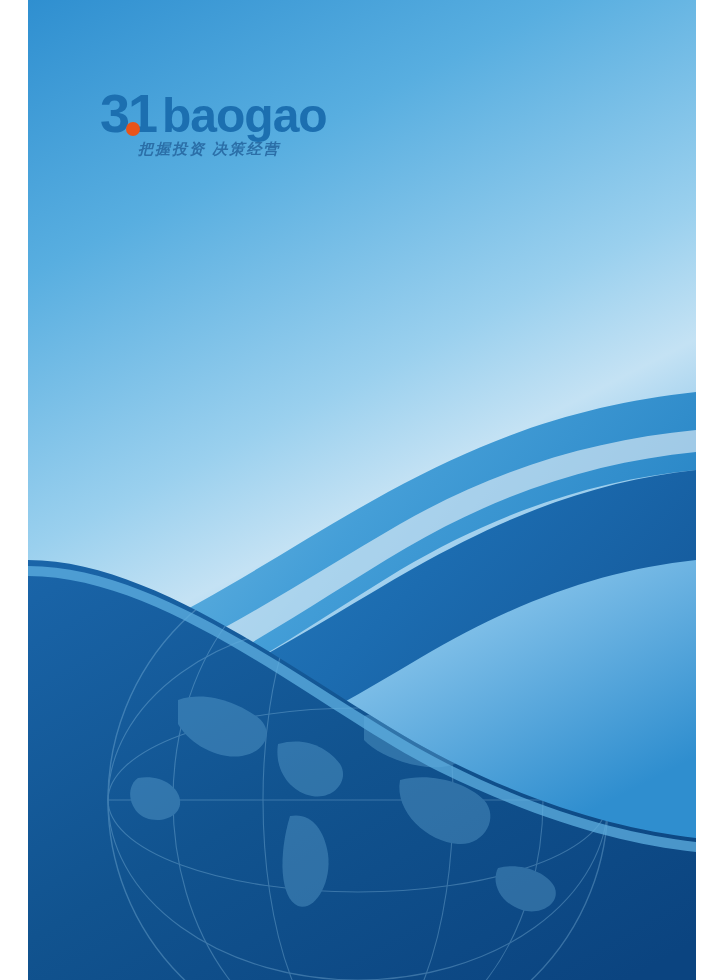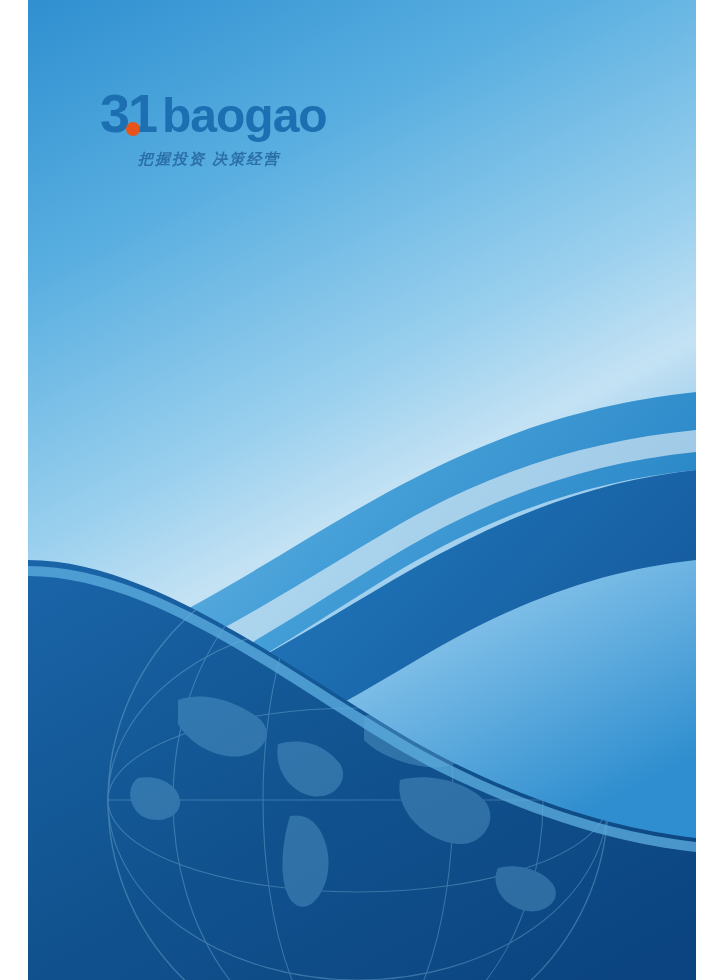--- a/index.html
+++ b/index.html
@@ -42,21 +42,21 @@
     position: absolute;
     left: 72px;
     top: 82px;
     width: 280px;
     height: 84px;
   }
   .logo-svg { display:block; width: 280px; height: 84px; }
   .logo-tag {
     position: absolute;
     left: 38px;
-    top: 68px;
+    top: 58px;
     font-size: 15px;
     letter-spacing: 2px;
     color: #2b6fa8;
     font-style: italic;
     font-weight: bold;
     white-space: nowrap;
   }
   
   .title {
     position: absolute;

